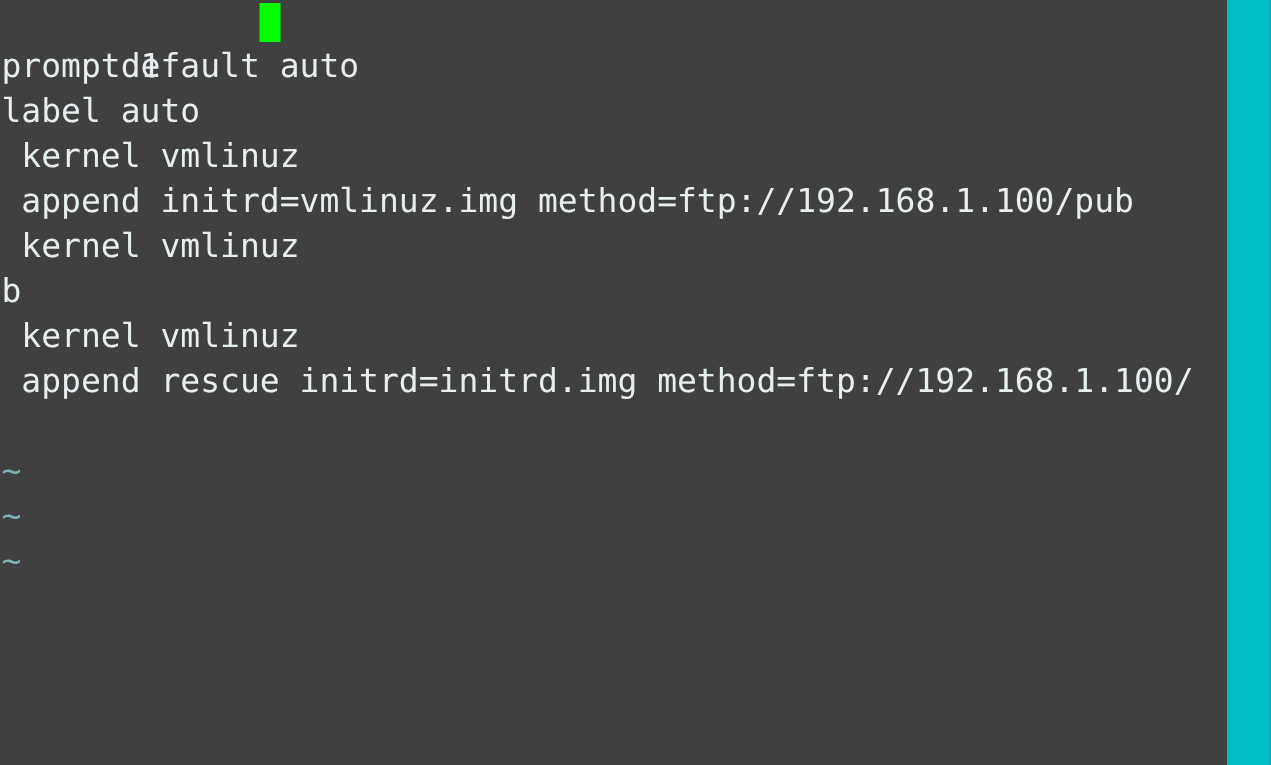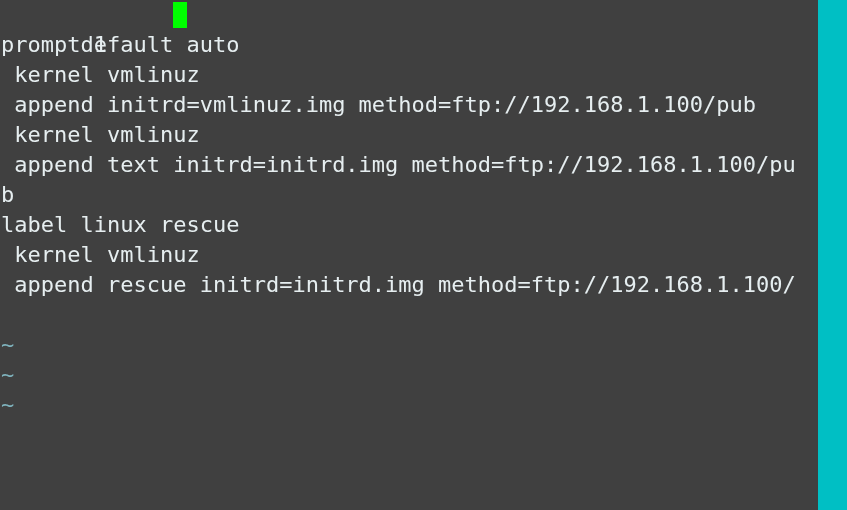--- a/index.html
+++ b/index.html
@@ -52,26 +52,25 @@
 <body>
 
 <div id="terminal">
   <div class="screen">
 
     <div class="row">
       <span>default auto</span><span class="cursor-block" style="left:173px;"></span>
     </div>
 
     <div class="row">prompt 1</div>
+    <div class="row">label auto</div>
     <div class="row"> kernel vmlinuz</div>
     <div class="row"> append initrd=vmlinuz.img method=ftp://192.168.1.100/pub</div>
     <div class="row"> kernel vmlinuz</div>
-    <div class="row"> append text initrd=initrd.img method=ftp://192.168.1.100/pu</div>
     <div class="row">b</div>
-    <div class="row">label linux rescue</div>
     <div class="row"> kernel vmlinuz</div>
     <div class="row"> append rescue initrd=initrd.img method=ftp://192.168.1.100/</div>
 
     <div class="spacer"></div>
 
     <div class="row tilde">~</div>
     <div class="row tilde">~</div>
     <div class="row tilde">~</div>
 
   </div>

